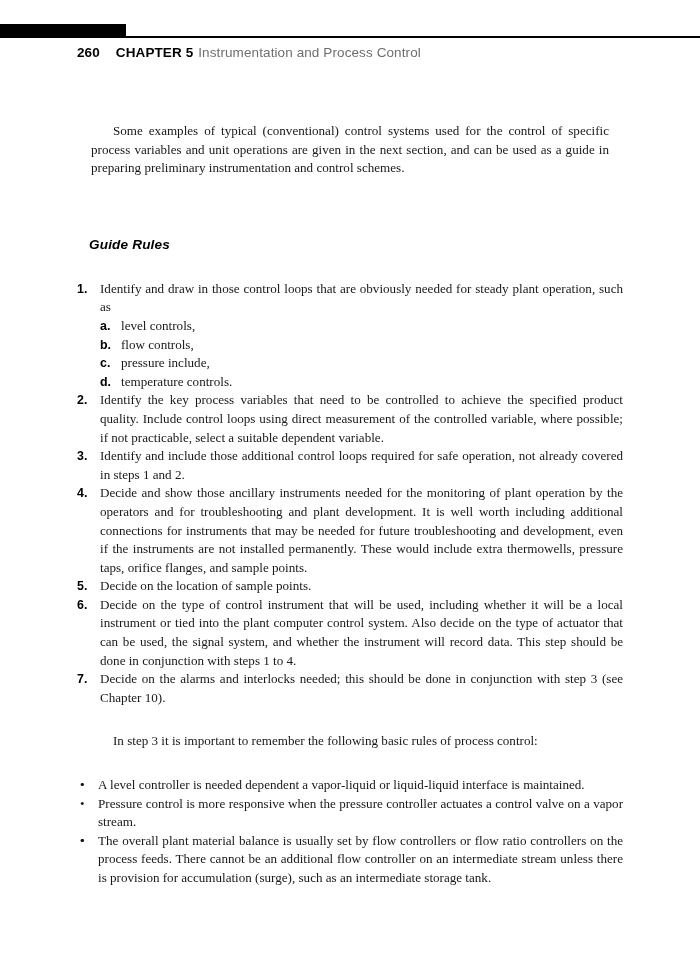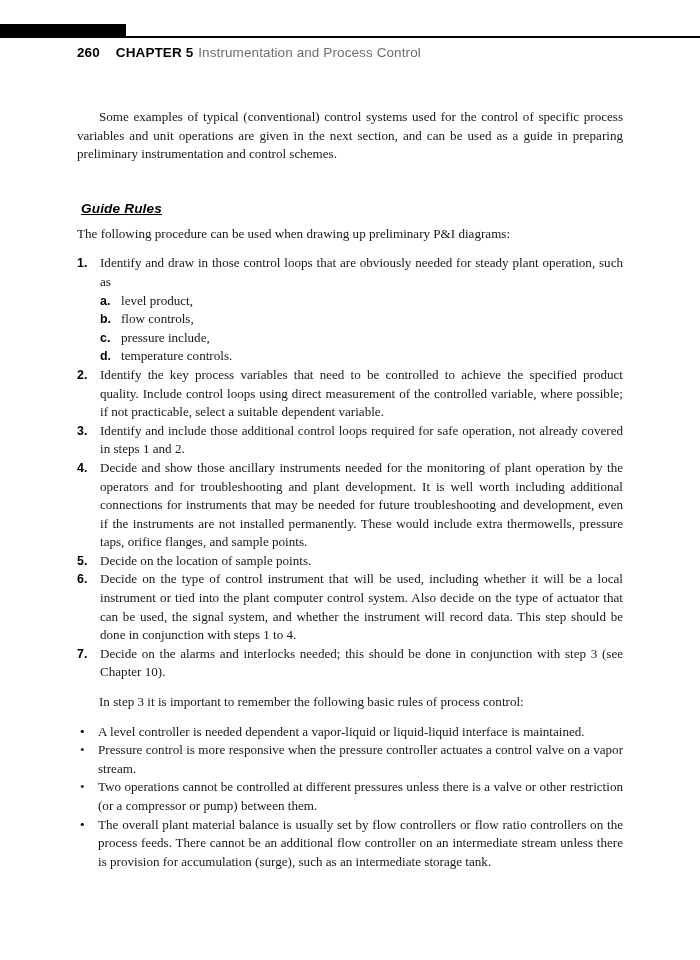--- a/index.html
+++ b/index.html
@@ -78,41 +78,40 @@
 
   
   .content {
     position: absolute;
     top: 108px;
     left: 77px;
     width: 546px;
   }
 
   p.body-para {
-    margin: 0;
+    margin: 14px;
     font-size: 13.1px;
     line-height: 18.6px;
     text-align: justify;
     text-indent: 22px;
     color: #181818;
   }
   p.body-para.no-indent {
     text-indent: 0;
   }
 
   .section-heading {
-    margin: 4px;
+    margin: 12px;
     font-family: "Liberation Sans", "DejaVu Sans", sans-serif;
     font-style: italic;
     font-weight: bold;
     font-size: 13.6px;
     line-height: 17px;
     color: #000000;
     letter-spacing: 0.15px;
-    text-decoration: underline;
   }
 
   .spacer-lg { height: 32px; }
   .spacer-md { height: 11px; }
   .spacer-xs { height: 4px; }
 
   
   ol.num-list, ul.bullet-list, ol.alpha-list {
     list-style: none;
     margin: 0;
@@ -211,33 +210,32 @@
   <div class="content">
 
     <p class="body-para">Some examples of typical (conventional) control systems used for the control of specific process variables and unit operations are given in the next section, and can be used as a guide in preparing preliminary instrumentation and control schemes.</p>
 
     <div class="spacer-lg"></div>
 
     <div class="section-heading">Guide Rules</div>
 
     <div class="spacer-xs"></div>
 
-    <p class="body-para no-indent">The following procedure can be used when drawing up preliminary P&amp;I diagrams:</p>
 
     <div class="spacer-md"></div>
 
     <ol class="num-list">
 
       <li class="num-item">
         <span class="marker">1.</span>
         <span>Identify and draw in those control loops that are obviously needed for steady plant operation, such as</span>
         <ol class="alpha-list">
           <li class="alpha-item">
             <span class="marker">a.</span>
-            <span>level product,</span>
+            <span>level controls,</span>
           </li>
           <li class="alpha-item">
             <span class="marker">b.</span>
             <span>flow controls,</span>
           </li>
           <li class="alpha-item">
             <span class="marker">c.</span>
             <span>pressure include,</span>
           </li>
           <li class="alpha-item">
@@ -292,21 +290,20 @@
       <li class="bullet-item">
         <span class="bullet-marker">•</span>
         <span>A level controller is needed dependent a vapor-liquid or liquid-liquid interface is maintained.</span>
       </li>
       <li class="bullet-item">
         <span class="bullet-marker">•</span>
         <span>Pressure control is more responsive when the pressure controller actuates a control valve on a vapor stream.</span>
       </li>
       <li class="bullet-item">
         <span class="bullet-marker">•</span>
-        <span>Two operations cannot be controlled at different pressures unless there is a valve or other restriction (or a compressor or pump) between them.</span>
       </li>
       <li class="bullet-item">
         <span class="bullet-marker">•</span>
       </li>
       <li class="bullet-item">
         <span class="bullet-marker">•</span>
         <span>The overall plant material balance is usually set by flow controllers or flow ratio controllers on the process feeds. There cannot be an additional flow controller on an intermediate stream unless there is provision for accumulation (surge), such as an intermediate storage tank.</span>
       </li>
     </ul>
 

